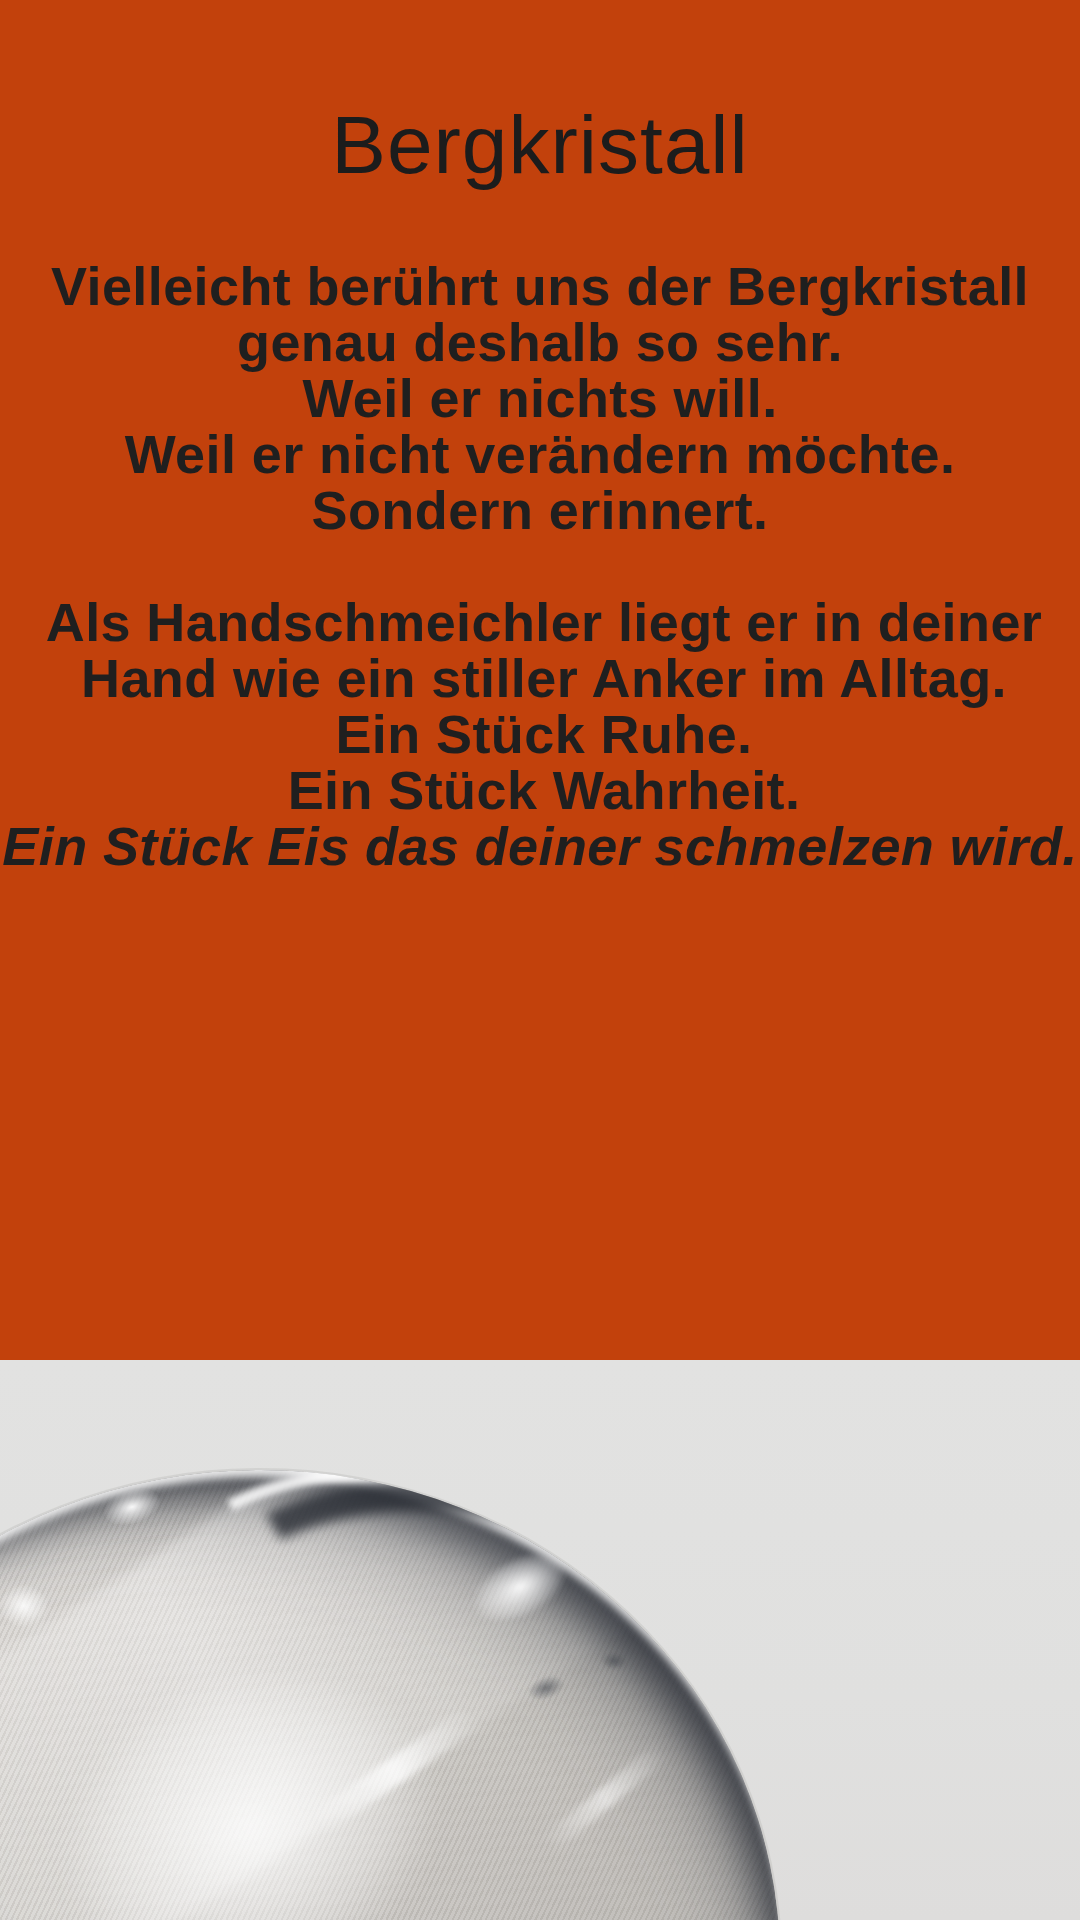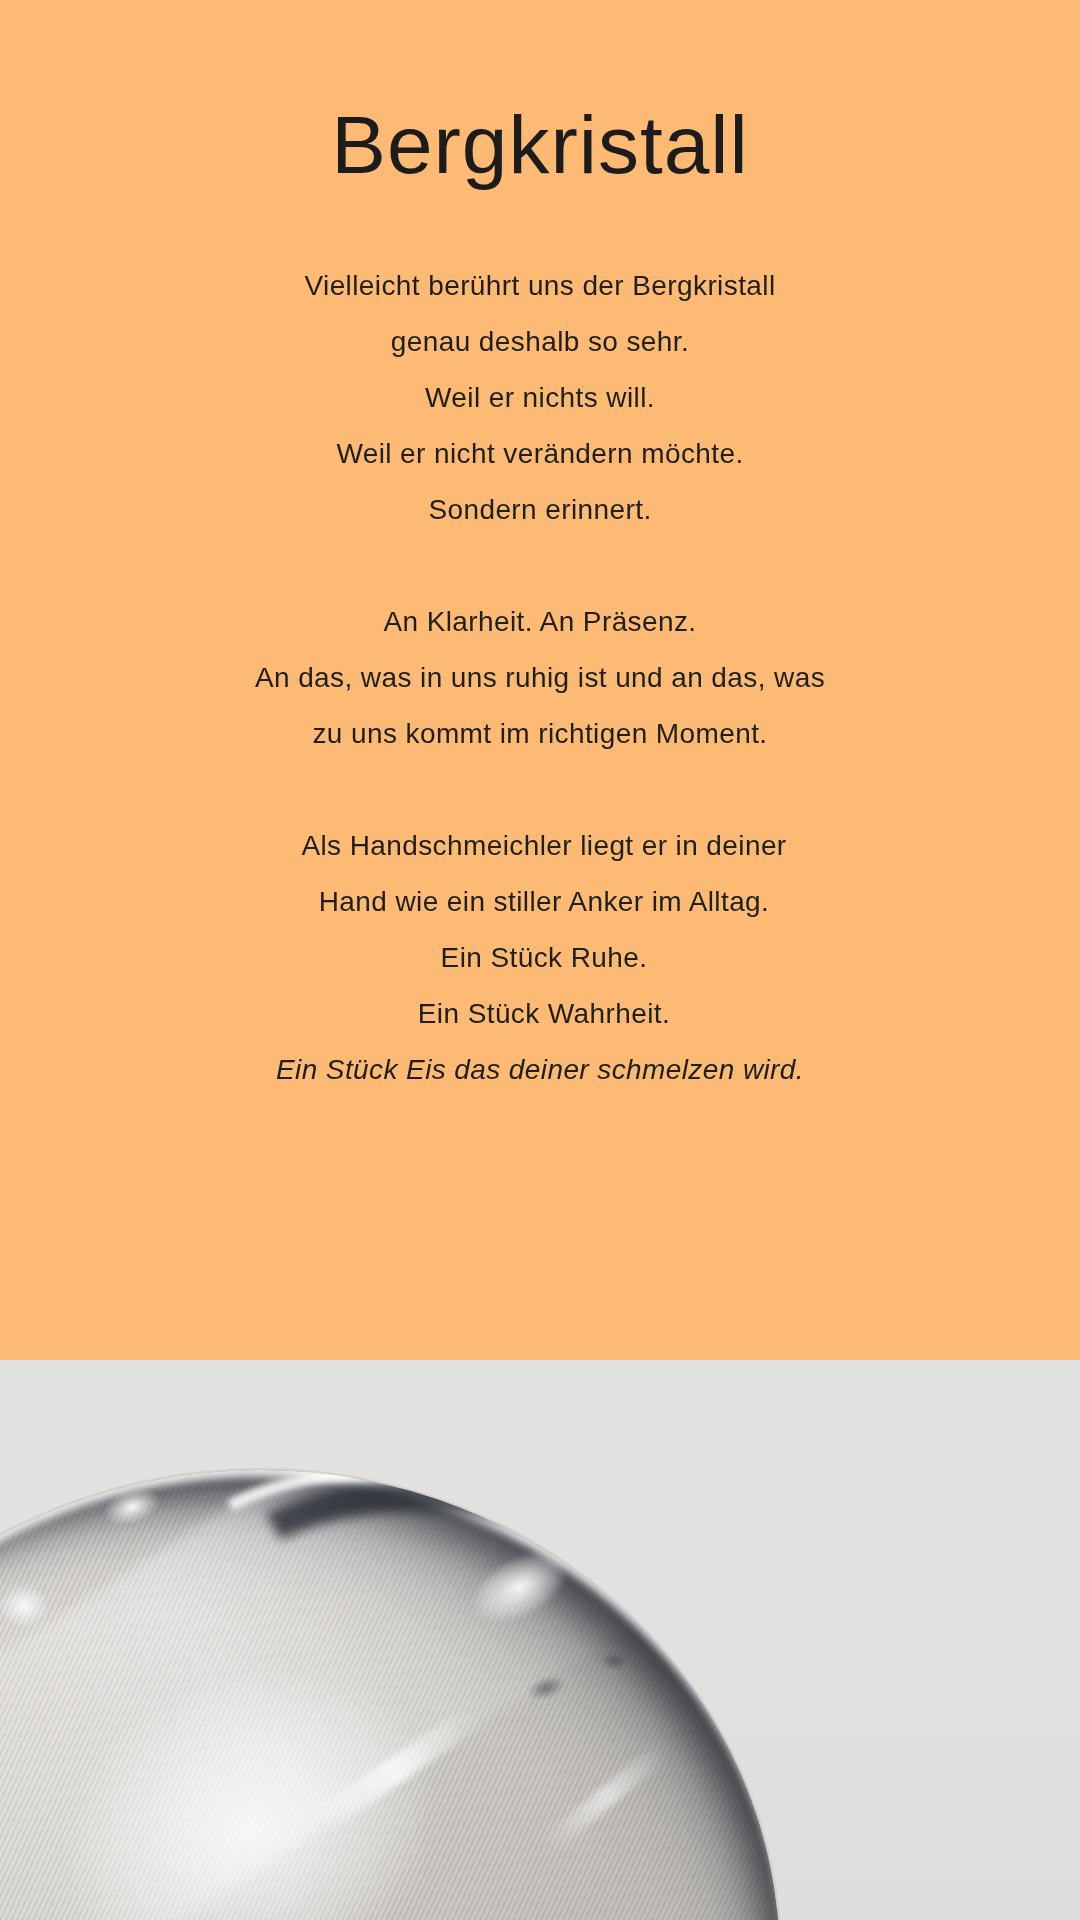--- a/index.html
+++ b/index.html
@@ -4,43 +4,43 @@
 <style>
   html, body { margin: 0; padding: 0; }
   body {
     width: 1080px; height: 1920px;
     font-family: "Liberation Sans", "DejaVu Sans", sans-serif;
     overflow: hidden;
   }
   .stage {
     position: relative;
     width: 1080px; height: 1920px;
-    background: #fdba74;
+    background: #c2410c;
     overflow: hidden;
   }
   
   .title {
     margin: 0;
     padding-top: 96px;
     text-align: center;
     font-size: 82px;
     font-weight: 300;
     line-height: 1.2;
     letter-spacing: 1px;
     color: #1c1c1c;
   }
   .quote {
     margin-top: 64px;
     text-align: center;
     color: #1f1f1f;
   }
   .para {
     margin: 0 0 56px 0;
-    font-size: 28px;
-    font-weight: 400;
+    font-size: 54px;
+    font-weight: 700;
     line-height: 56px;
     letter-spacing: 0.4px;
     white-space: pre-line;
   }
   .para.last-regular { margin-bottom: 0; padding-left: 8px; }
   .para.italic-line { margin: 0; font-style: italic; }
 
   
   .photo {
     position: absolute;
@@ -139,23 +139,20 @@
 <div class="stage">
 
   <h1 class="title">Bergkristall</h1>
 
   <div class="quote">
     <p class="para">Vielleicht berührt uns der Bergkristall
 genau deshalb so sehr.
 Weil er nichts will.
 Weil er nicht verändern möchte.
 Sondern erinnert.</p>
-    <p class="para">An Klarheit. An Präsenz.
-An das, was in uns ruhig ist und an das, was
-zu uns kommt im richtigen Moment.</p>
     <p class="para last-regular">Als Handschmeichler liegt er in deiner
 Hand wie ein stiller Anker im Alltag.
 Ein Stück Ruhe.
 Ein Stück Wahrheit.</p>
     <p class="para italic-line">Ein Stück Eis das deiner schmelzen wird.</p>
   </div>
 
   <div class="photo">
     <div class="stone">
       <div class="glare-diag"></div>

